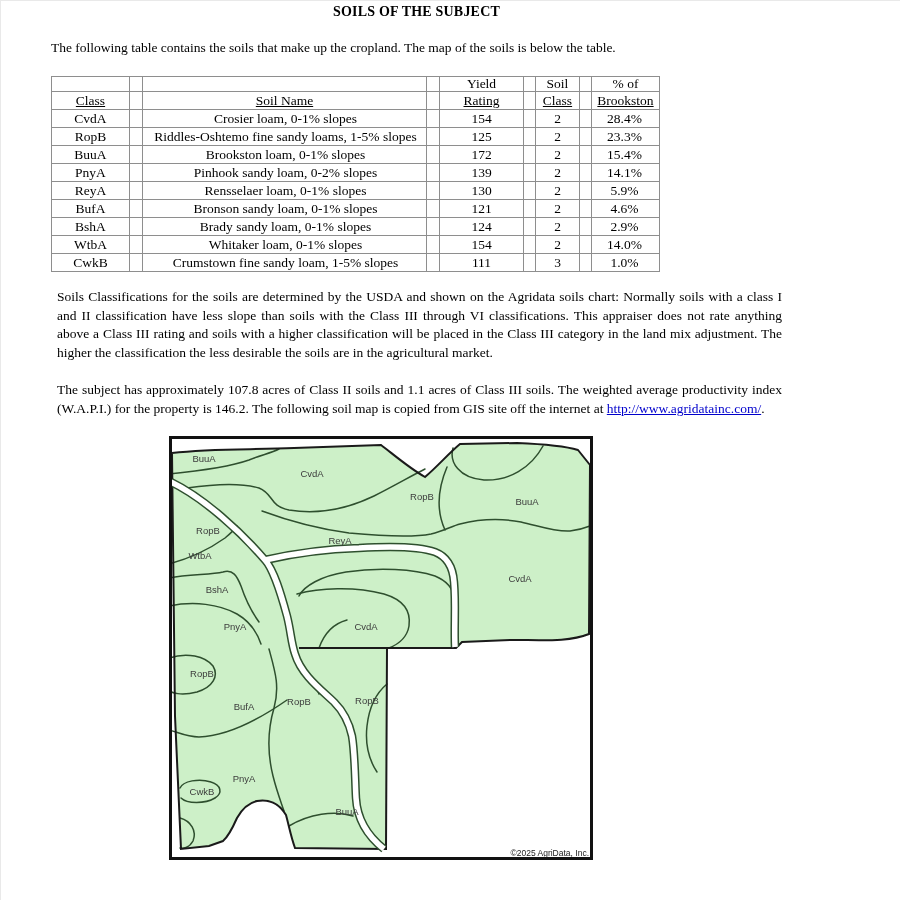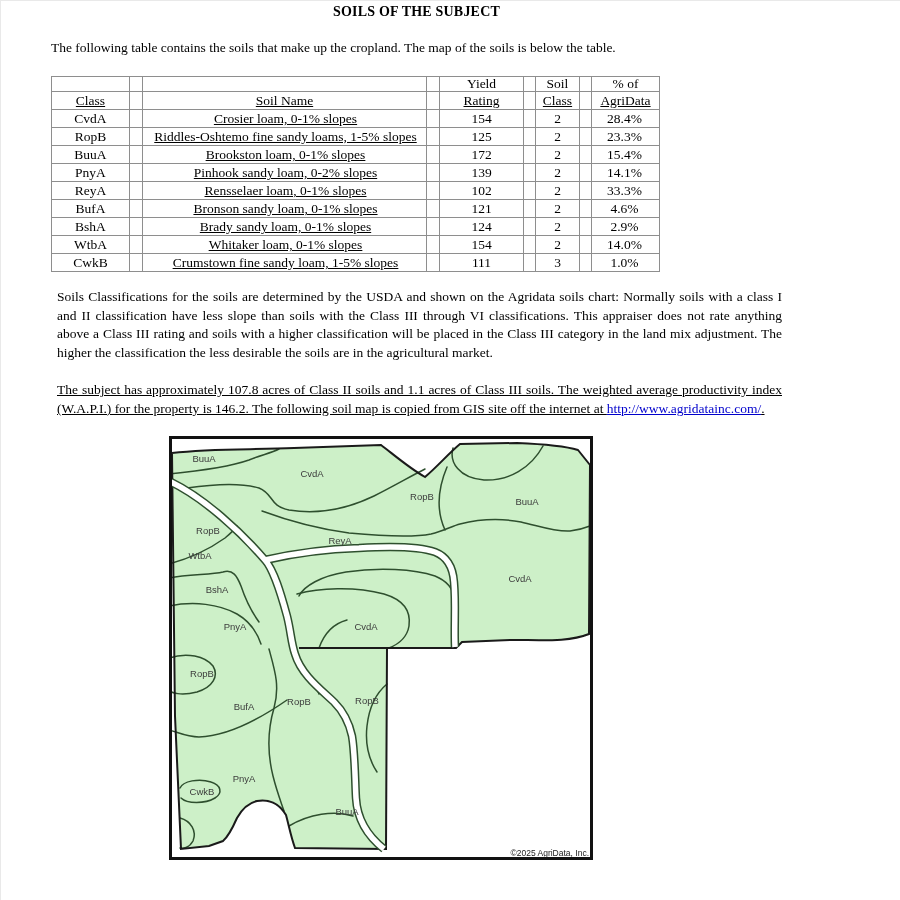--- a/index.html
+++ b/index.html
@@ -18,26 +18,26 @@
   .soils-table {
     border-collapse:collapse; table-layout:fixed; width:608px;
     margin-top:20px; font-size:13.5px;
   }
   .soils-table td {
     border:1px solid #8e8e8e; padding:0 2px; height:17px; line-height:17px;
     white-space:nowrap; overflow:hidden; text-align:center;
   }
   .soils-table tr.hdr1 td { height:14px; line-height:14px; }
   .u { text-decoration:underline; }
-  .c-name { text-align:left; padding-left:4px !important;text-decoration:underline; }
+  .c-name { text-align:left; padding-left:4px !important; }
   .c-pct  { text-align:left; padding-right:4px !important; }
   .body-para {
     font-size:13.5px; line-height:18.6px; text-align:justify; margin:16px 0 0 6px;
   }
-  .body-para.second { margin-top:19px;text-decoration:underline; }
+  .body-para.second { margin-top:19px; }
   a.gis-link { color:var(--link-color,#0000cc); text-decoration:underline; }
   .map-wrap { margin:17px 0 0 118px; width:424px; height:424px; }
   .map-label {
     font-family:"Liberation Sans", sans-serif; font-size:9.5px; fill:#3c3c3c;
   }
   .map-copyright {
     font-family:"Liberation Sans", sans-serif; font-size:8.5px; fill:#222;
   }
   .soil-fill   { fill:var(--map-fill,#cdf0c8); }
   .soil-line   { stroke:var(--map-line,#2e4f2e); stroke-width:1.5; fill:none;
@@ -83,21 +83,21 @@
         </tr>
         <tr>
           <td><span class="u">Class</span></td>
           <td></td>
           <td><span class="u">Soil Name</span></td>
           <td></td>
           <td><span class="u">Rating</span></td>
           <td></td>
           <td><span class="u">Class</span></td>
           <td></td>
-          <td><span class="u">AgriData</span></td>
+          <td><span class="u">Brookston</span></td>
         </tr>
       </tbody>
       <tbody id="table-rows">
           <tr>
             <td>CvdA</td>
             <td></td>
             <td class="c-name">Crosier loam, 0-1% slopes</td>
             <td></td>
             <td>154</td>
             <td></td>
@@ -136,25 +136,25 @@
             <td></td>
             <td>2</td>
             <td></td>
             <td class="c-pct">14.1%</td>
           </tr>
           <tr>
             <td>ReyA</td>
             <td></td>
             <td class="c-name">Rensselaer loam, 0-1% slopes</td>
             <td></td>
-            <td>102</td>
-            <td></td>
-            <td>2</td>
-            <td></td>
-            <td class="c-pct">33.3%</td>
+            <td>130</td>
+            <td></td>
+            <td>2</td>
+            <td></td>
+            <td class="c-pct">5.9%</td>
           </tr>
           <tr>
             <td>BufA</td>
             <td></td>
             <td class="c-name">Bronson sandy loam, 0-1% slopes</td>
             <td></td>
             <td>121</td>
             <td></td>
             <td>2</td>
             <td></td>

